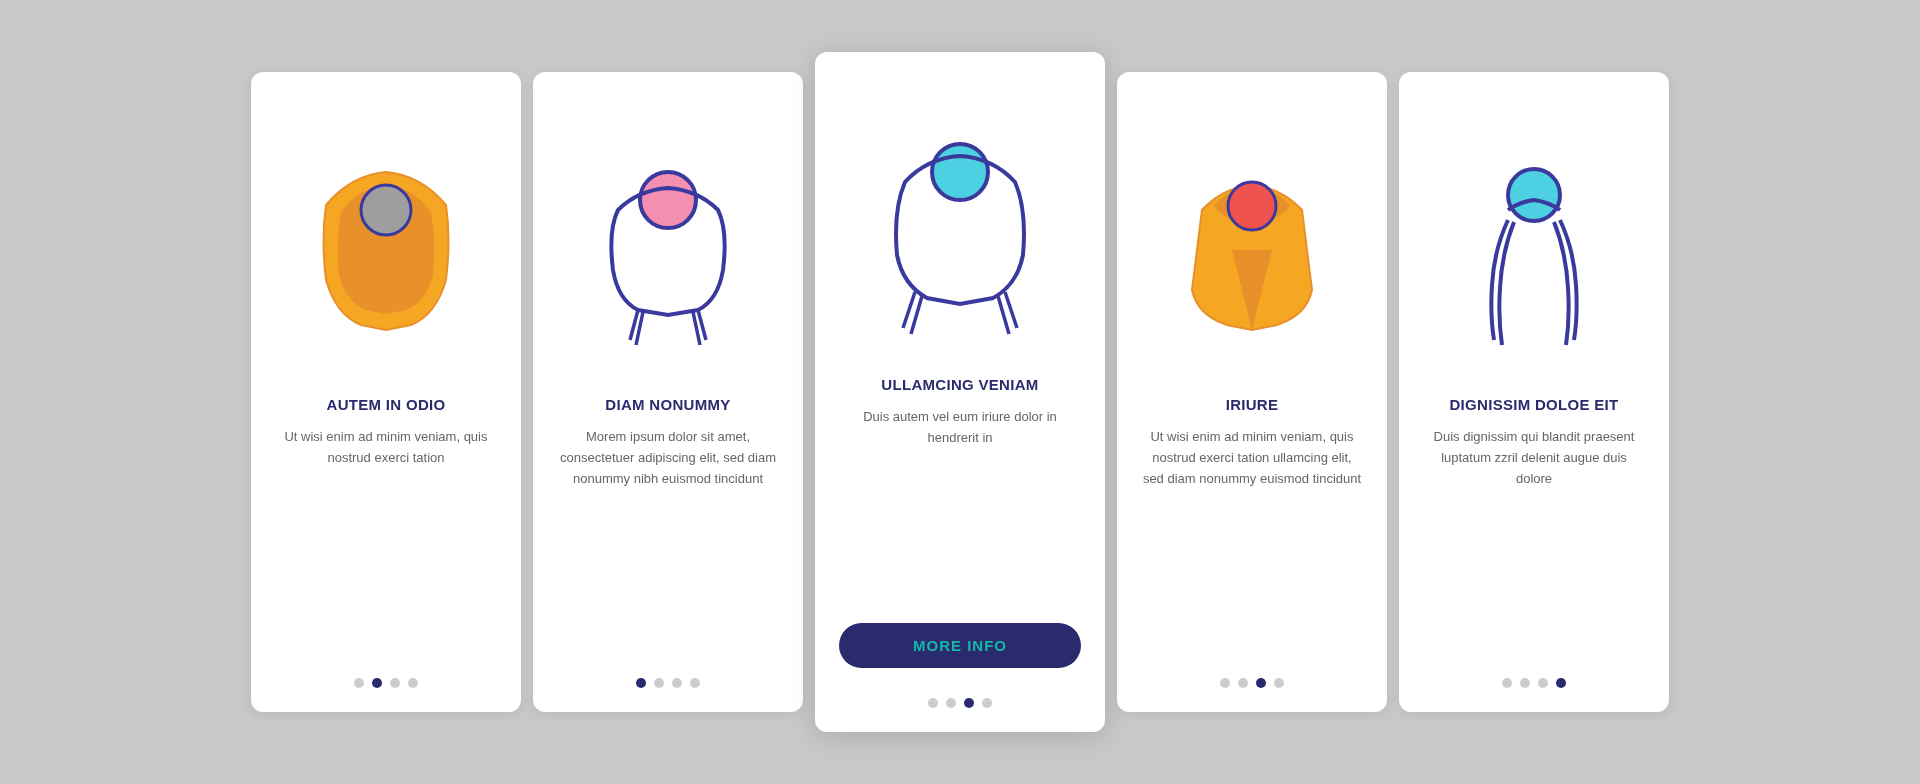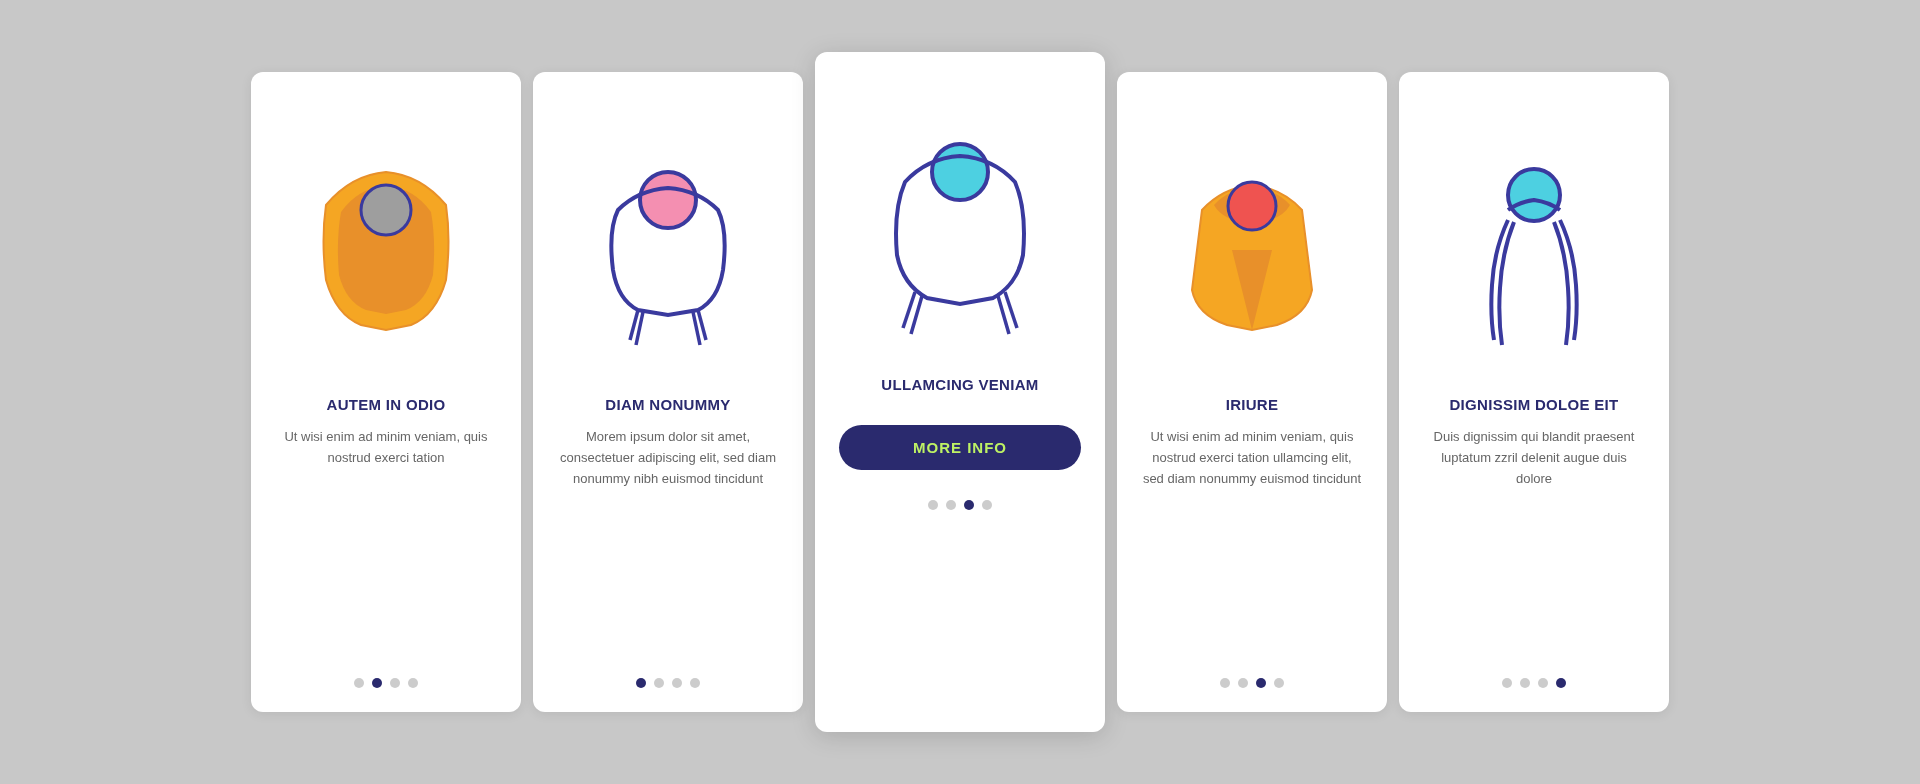--- a/index.html
+++ b/index.html
@@ -24,20 +24,21 @@
     .card {
       background: #ffffff;
       border-radius: 12px;
       padding: 28px 24px 24px;
       display: flex;
       flex-direction: column;
       align-items: center;
       width: 270px;
       min-height: 640px;
       box-shadow: 0 2px 12px rgba(0,0,0,0.08);
+      justify-content: center;
     }
 
     .card.featured {
       min-height: 680px;
       width: 290px;
       box-shadow: 0 4px 24px rgba(0,0,0,0.15);
     }
 
     .card-icon-area {
       width: 100%;
@@ -61,21 +62,21 @@
     .card-text {
       font-size: 13px;
       color: #666;
       text-align: center;
       line-height: 1.6;
       flex: 1;
     }
 
     .more-info-btn {
       background: #2a2a6e;
-      color: #bef264;
+      color: #14b8a6;
       border: none;
       border-radius: 30px;
       padding: 14px 40px;
       font-size: 15px;
       font-weight: 700;
       letter-spacing: 1px;
       cursor: pointer;
       margin: 18px 0 10px;
       width: 100%;
       text-transform: uppercase;
@@ -163,20 +164,21 @@
         <path d="M30,82 Q18,110 22,155 Q28,185 52,198 L85,204 L118,198 Q142,185 148,155 Q152,110 140,82 Q118,58 85,56 Q52,58 30,82Z" fill="none" stroke="#3a3a9e" stroke-width="4"></path>
 
         <line x1="40" y1="192" x2="28" y2="228" stroke="#3a3a9e" stroke-width="3.5"></line>
         <line x1="47" y1="196" x2="36" y2="234" stroke="#3a3a9e" stroke-width="3.5"></line>
 
         <line x1="130" y1="192" x2="142" y2="228" stroke="#3a3a9e" stroke-width="3.5"></line>
         <line x1="123" y1="196" x2="134" y2="234" stroke="#3a3a9e" stroke-width="3.5"></line>
       </svg>
     </div>
     <div class="card-title">ULLAMCING VENIAM</div>
+    <div class="card-text">Duis autem vel eum iriure dolor in hendrerit in</div>
     <button class="more-info-btn">MORE INFO</button>
     <div class="dots-row">
       <div class="dot"></div>
       <div class="dot"></div>
       <div class="dot active"></div>
       <div class="dot"></div>
     </div>
   </div>
 
   <div class="card">

